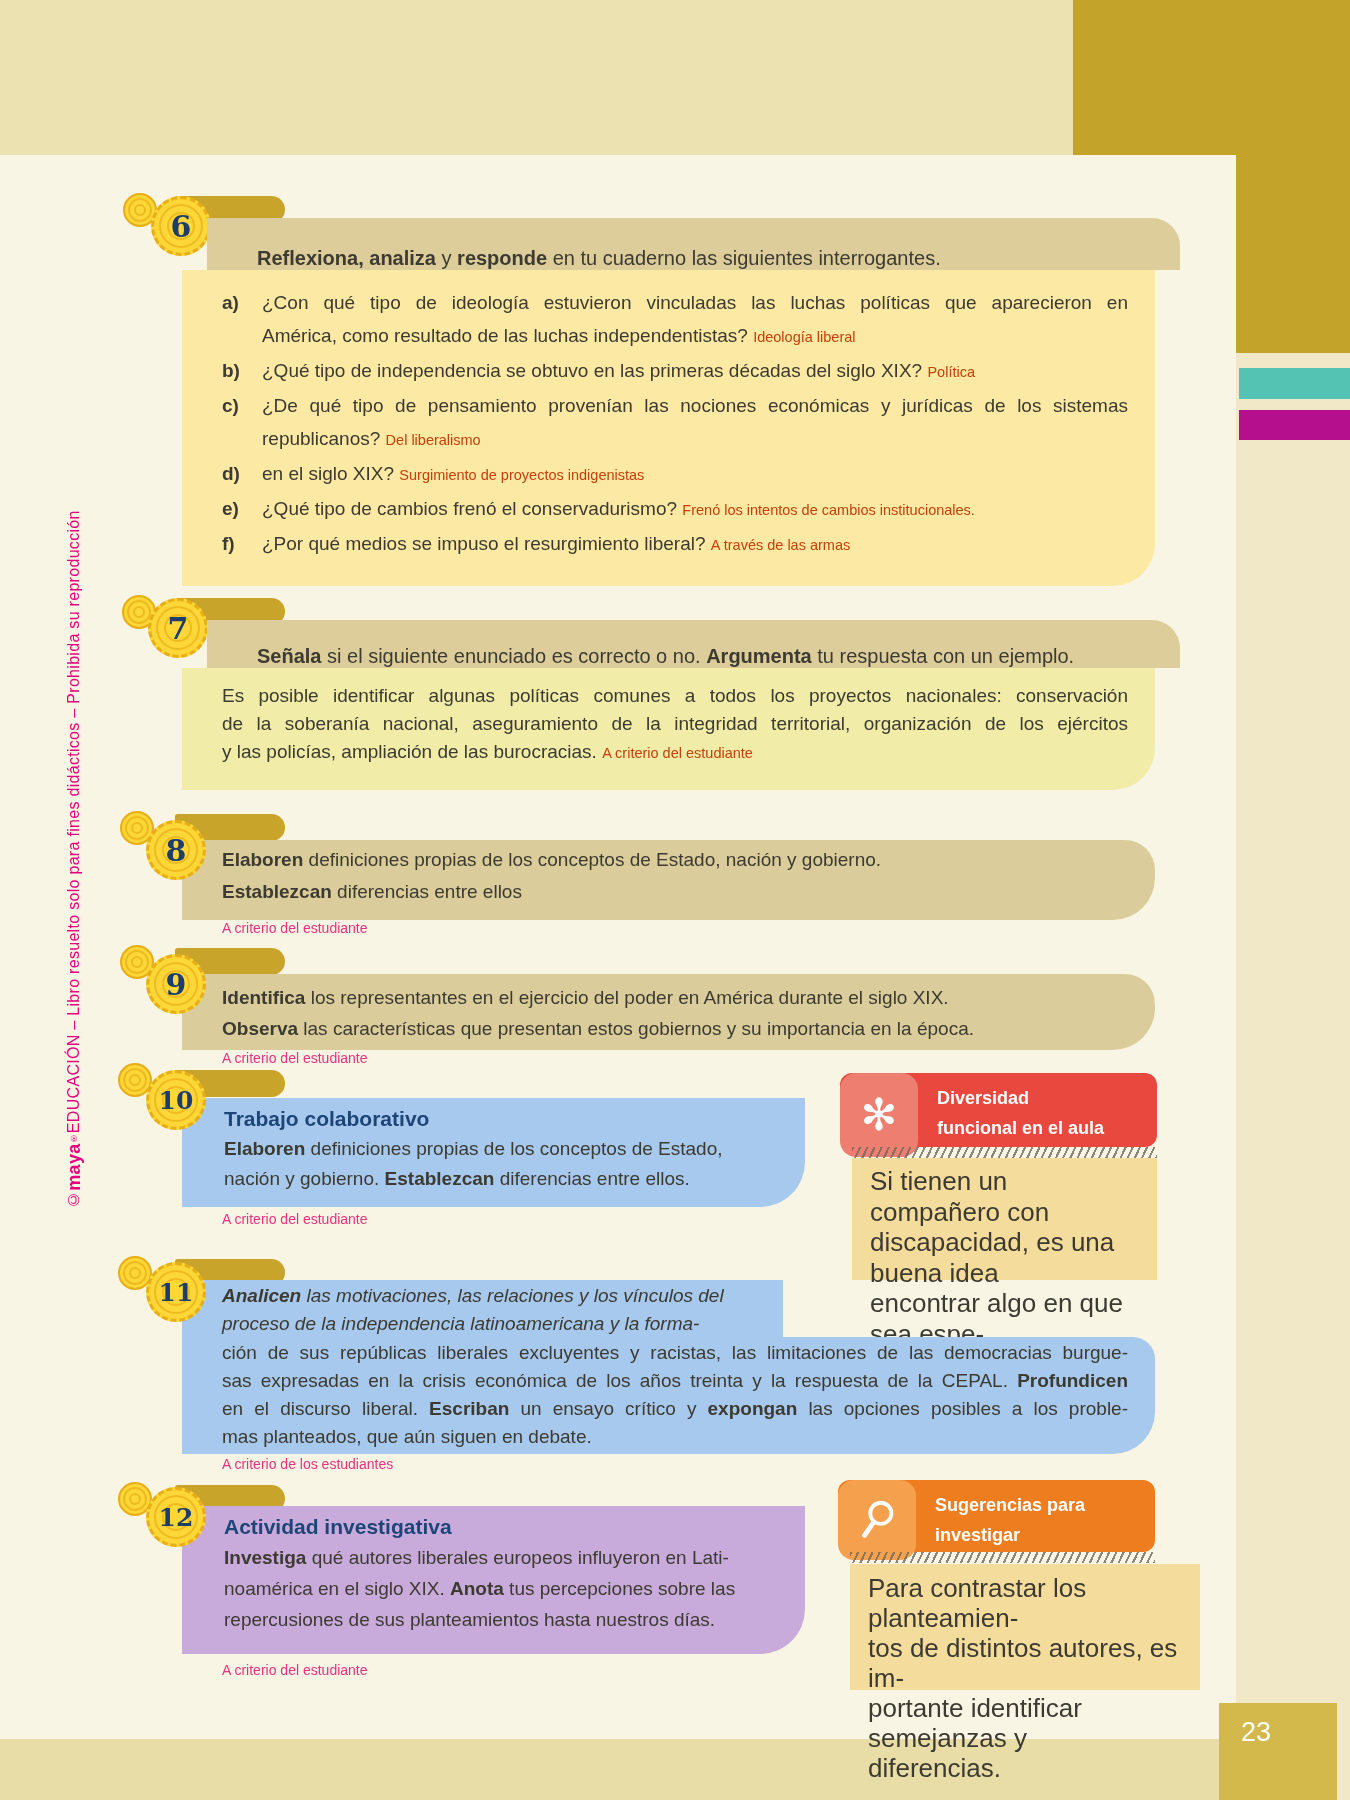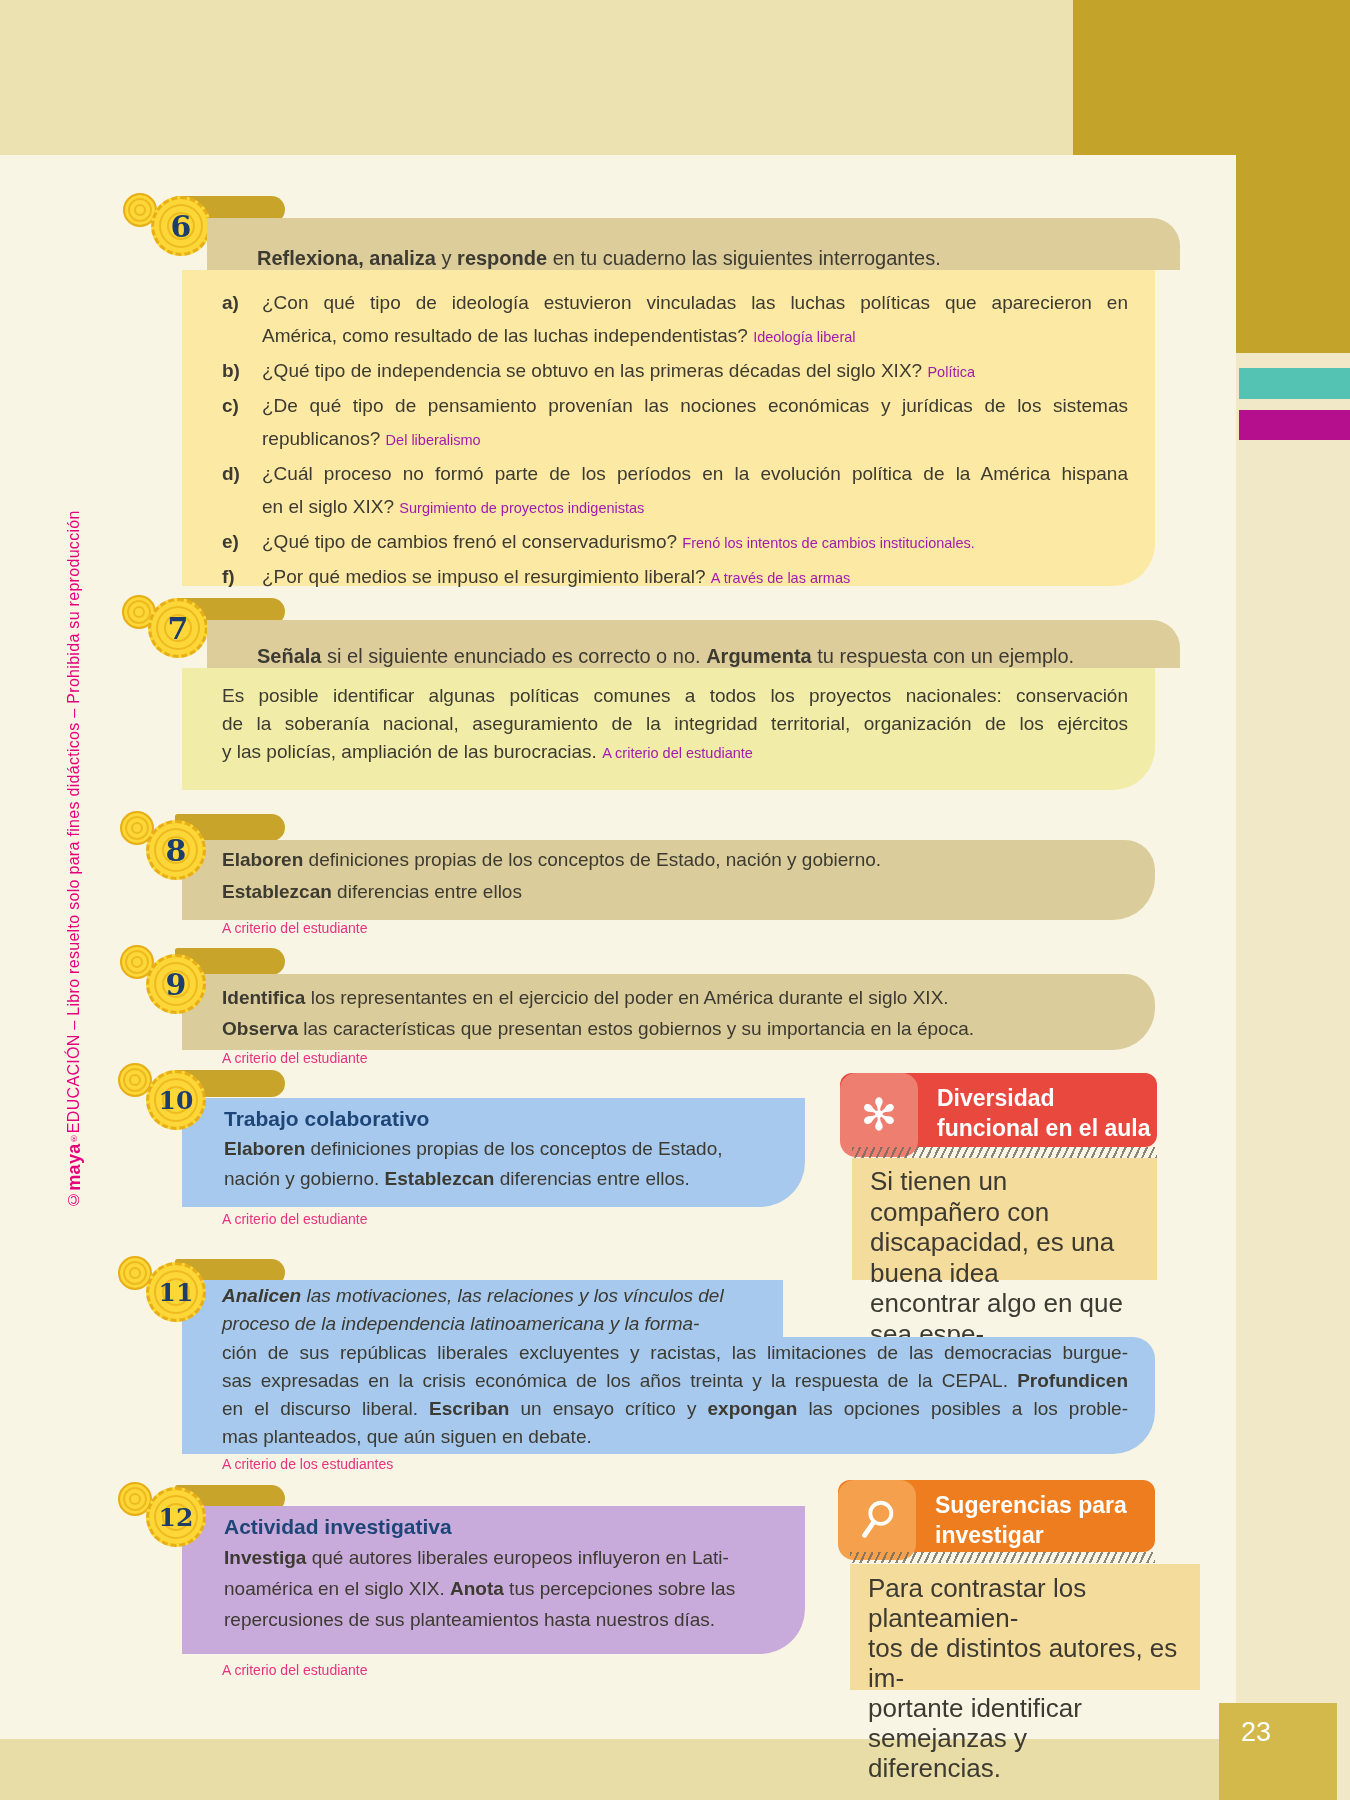--- a/index.html
+++ b/index.html
@@ -26,37 +26,37 @@
          border:3px dashed #e7ae17;box-sizing:border-box;
          box-shadow:inset 0 0 0 5px #fcd737,inset 0 0 0 7px #eebb1e,inset 0 0 0 13px #fcd737,inset 0 0 0 15px #eebb1e;
          display:flex;align-items:center;justify-content:center;
          color:#1d3e6d;font-family:"DejaVu Serif",serif;font-weight:700;}
   .badge.one{font-size:30px;} .badge.two{font-size:25px;}
   .deco{width:34px;height:34px;border-radius:50%;background:#fcd737;border:2px solid #e7ae17;box-sizing:border-box;
         box-shadow:inset 0 0 0 3px #fcd737,inset 0 0 0 5px #eebb1e,inset 0 0 0 9px #fcd737,inset 0 0 0 11px #eebb1e;}
   .hdrbar{background:#dccd9b;border-radius:0 28px 0 0;font-size:20px;display:flex;align-items:flex-end;
           padding-left:50px;box-sizing:border-box;margin-left:25px;}
   .seg-b{font-weight:700;}
-  .seg-ans{color:#a21caf;font-size:14.5px;}
+  .seg-ans{color:#c2410c;font-size:14.5px;}
   .seg-jl{display:block;text-align:justify;text-align-last:justify;}
   .qbox{background:#fce9a3;border-radius:0 0 42px 0;box-sizing:border-box;padding:16px 27px 0 40px;}
   .qrow{display:flex;font-size:19px;line-height:33px;}
   .qletter{width:40px;flex:none;font-weight:700;}
   .qtext{flex:1;min-width:0;}
   .stmtbox{background:#f1eda8;border-radius:0 0 42px 0;box-sizing:border-box;
            padding:14px 27px 0 40px;font-size:19px;line-height:28px;}
   .tanbox{background:#dbcd9b;border-radius:0 30px 42px 0;box-sizing:border-box;
           padding:4px 27px 0 40px;font-size:19px;}
   .bluebox{background:#a7c9ed;box-sizing:border-box;font-size:19px;}
   .purplebox{background:#c9abdb;border-radius:0 0 45px 0;box-sizing:border-box;
              padding:6px 27px 0 42px;font-size:19px;}
   .box-title{color:#1d4577;font-weight:700;font-size:21px;line-height:30px;}
   .note{color:#e7327f;font-size:14px;}
   
-  .sb-header{border-radius:12px;color:#ffffff;font-weight:700;font-size:23px;box-sizing:border-box;}
+  .sb-header{border-radius:12px;color:#ffffff;font-weight:700;font-size:18px;box-sizing:border-box;}
   .sb-header .sb-text{position:absolute;left:97px;top:10px;line-height:30px;}
   .sb-icon{border-radius:16px;display:flex;align-items:center;justify-content:center;}
   .hatch{height:11px;background:repeating-linear-gradient(115deg,#6e6a5e 0 2px,rgba(0,0,0,0) 2px 6.5px);opacity:.8;}
   .sb-body{background:#f4dc9d;box-sizing:border-box;padding:8px 16px 0 18px;font-size:26px;line-height:30.5px;}
   .flower{color:#ffffff;font-size:44px;line-height:1;}
 </style>
 </head>
 <body>
 
 <div class="page">
@@ -88,21 +88,21 @@
     <div class="qrow">
       <span class="qletter">b)</span>
       <span class="qtext"><span>¿Qué tipo de independencia se obtuvo en las primeras décadas del siglo XIX? </span><span class="seg-ans">Política</span></span>
     </div>
     <div class="qrow">
       <span class="qletter">c)</span>
       <span class="qtext"><span class="seg-jl"><span>¿De qué tipo de pensamiento provenían las nociones económicas y jurídicas de los sistemas</span></span><span>republicanos? </span><span class="seg-ans">Del liberalismo</span></span>
     </div>
     <div class="qrow">
       <span class="qletter">d)</span>
-      <span class="qtext"><span class="seg-jl"><span>¿Cuál proceso no formó parte de los períodos en la evolución política de la América hispana</span></span><span>en el siglo XIX? </span><span class="seg-ans">Surgimiento de proyectos indigenistas</span></span>
+      <span class="qtext"><span>en el siglo XIX? </span><span class="seg-ans">Surgimiento de proyectos indigenistas</span></span>
     </div>
     <div class="qrow">
       <span class="qletter">e)</span>
       <span class="qtext"><span>¿Qué tipo de cambios frenó el conservadurismo? </span><span class="seg-ans">Frenó los intentos de cambios institucionales.</span></span>
     </div>
     <div class="qrow">
       <span class="qletter">f)</span>
       <span class="qtext"><span>¿Por qué medios se impuso el resurgimiento liberal? </span><span class="seg-ans">A través de las armas</span></span>
     </div>
   </div>

